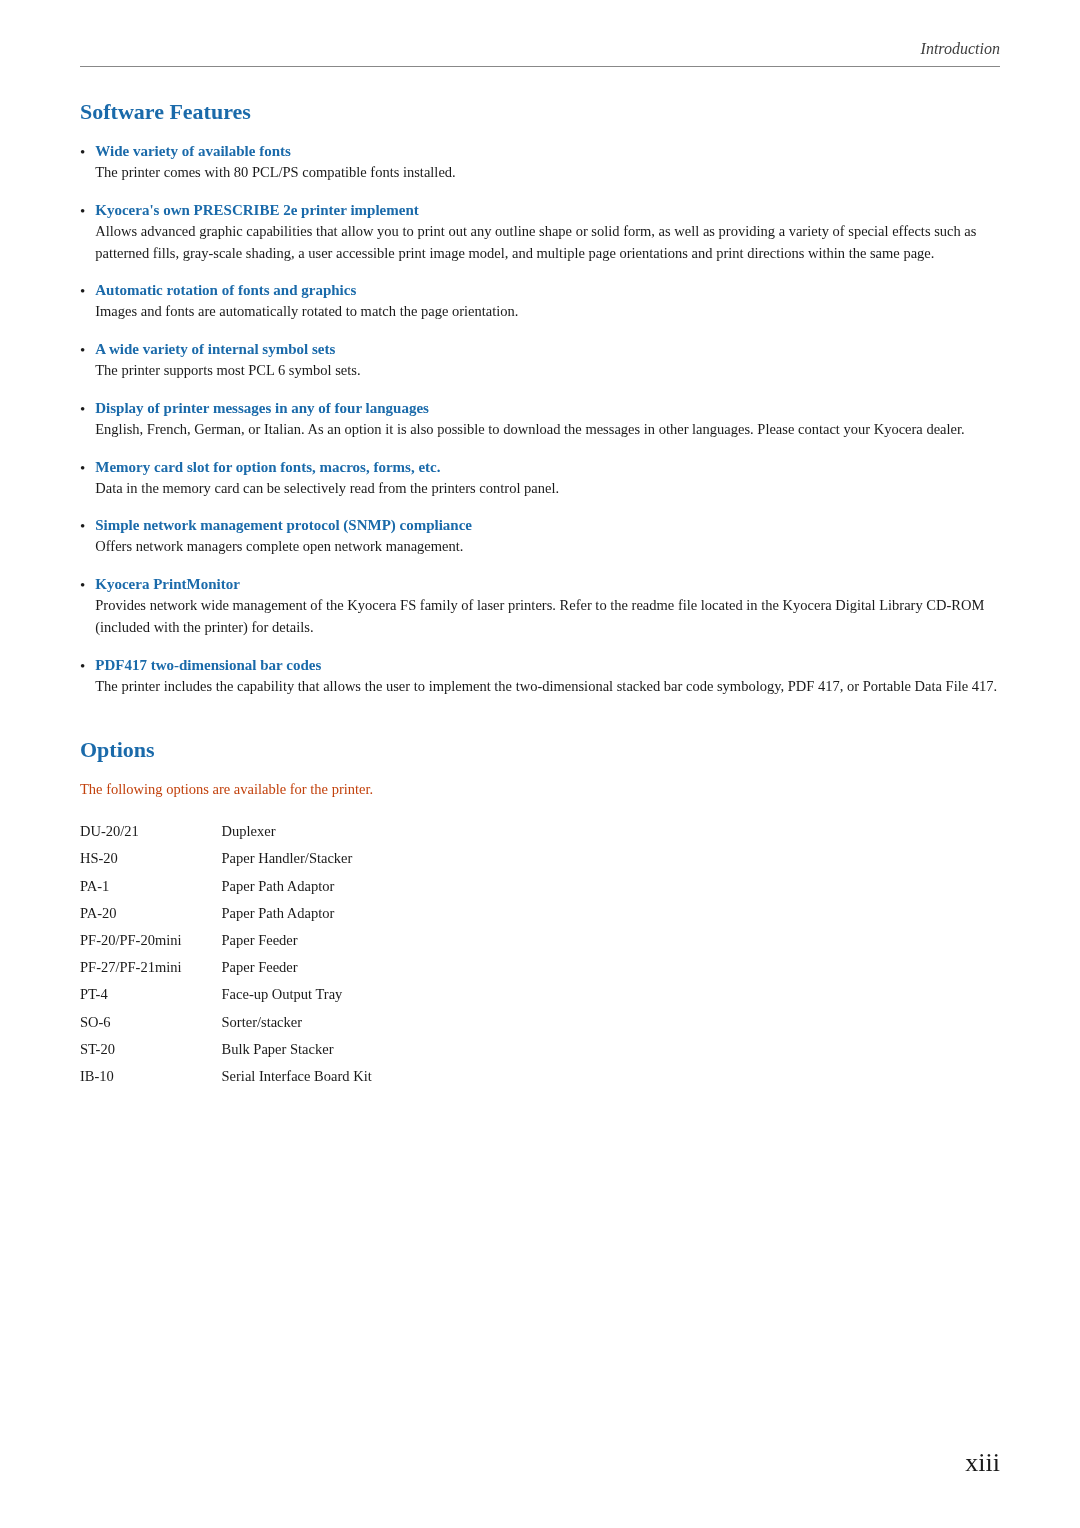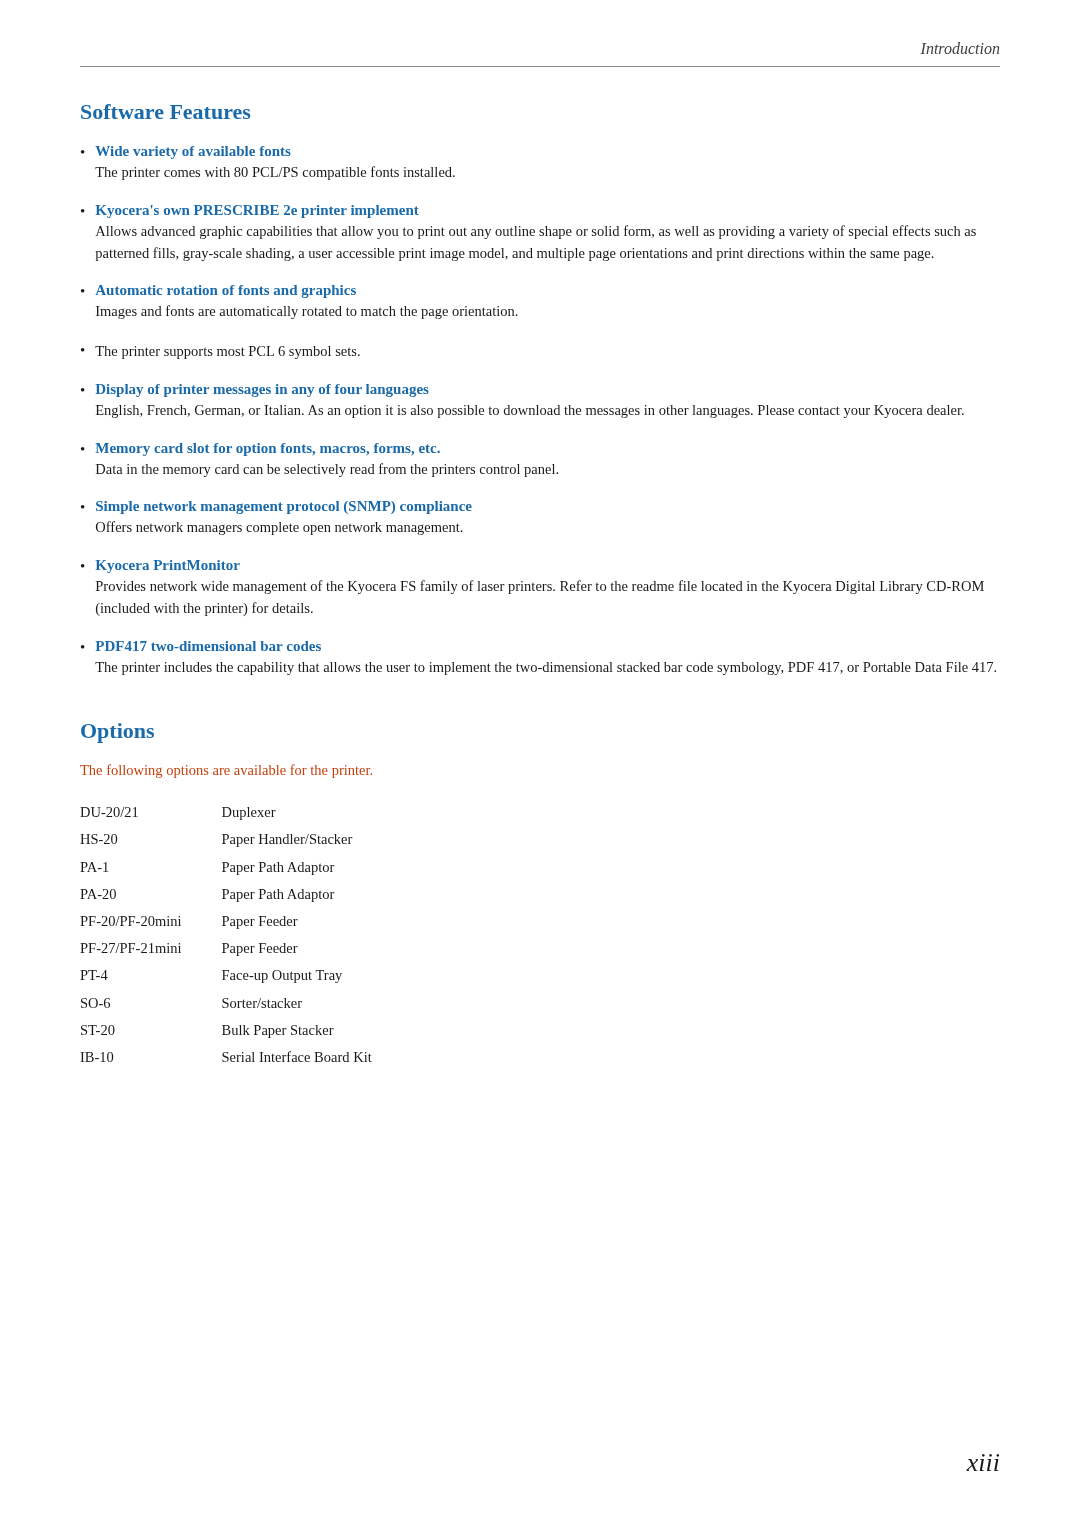--- a/index.html
+++ b/index.html
@@ -100,21 +100,20 @@
 
     .options-table tr td:first-child {
       font-weight: normal;
       white-space: nowrap;
     }
 
     .page-footer {
       position: absolute;
       bottom: 50px;
       right: 80px;
-      font-style: italic;
       font-size: 26px;
       color: #1a1a1a;
       font-family: 'Times New Roman', Times, serif;
     }
   </style>
 </head>
 <body>
 
 <div class="page-header">
   <span class="page-header-title">Introduction</span>
@@ -141,20 +140,21 @@
       <li class="feature-item">
       <span class="bullet">•</span>
       <div class="feature-content">
         <div class="feature-title">Automatic rotation of fonts and graphics</div>
         <div class="feature-desc">Images and fonts are automatically rotated to match the page orientation.</div>
       </div>
     </li>
       <li class="feature-item">
       <span class="bullet">•</span>
       <div class="feature-content">
+        <div class="feature-title">A wide variety of internal symbol sets</div>
         <div class="feature-desc">The printer supports most PCL 6 symbol sets.</div>
       </div>
     </li>
       <li class="feature-item">
       <span class="bullet">•</span>
       <div class="feature-content">
         <div class="feature-title">Display of printer messages in any of four languages</div>
         <div class="feature-desc">English, French, German, or Italian. As an option it is also possible to download the messages in other languages. Please contact your Kyocera dealer.</div>
       </div>
     </li>

